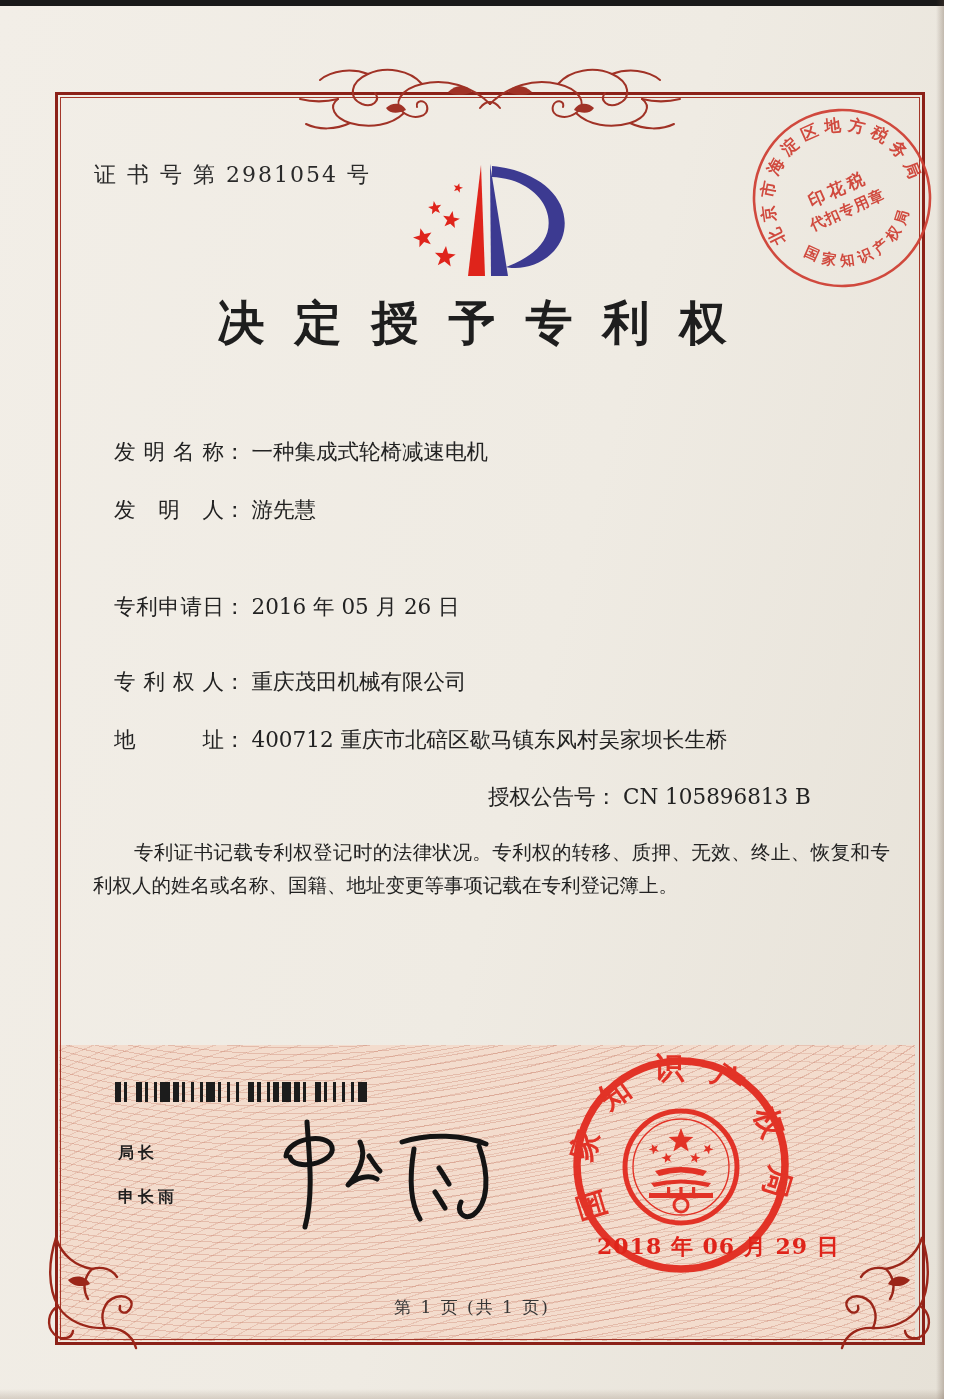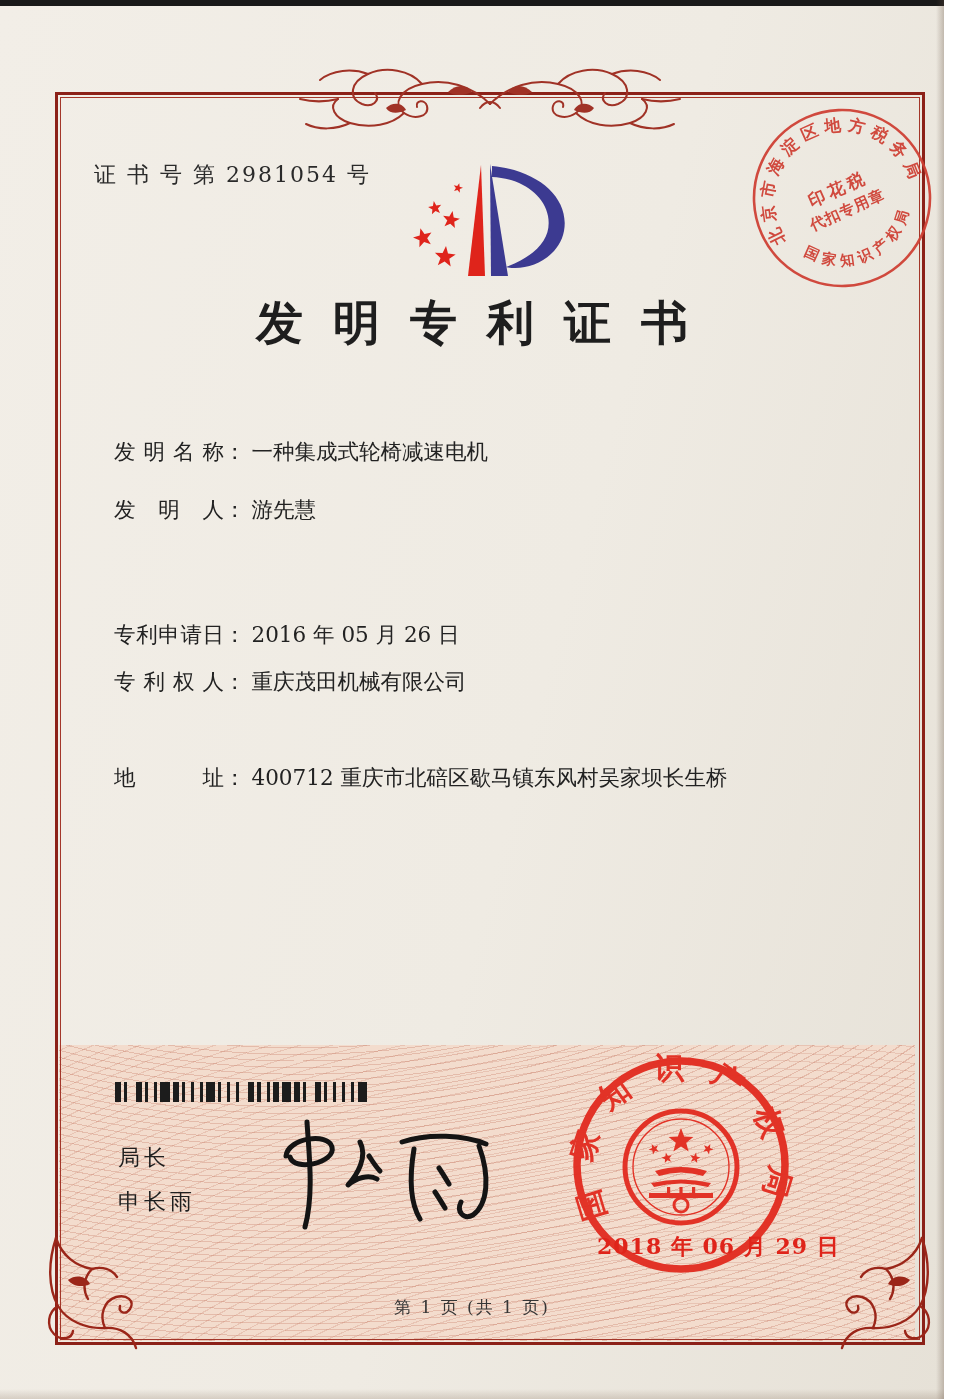--- a/index.html
+++ b/index.html
@@ -31,21 +31,21 @@
     font-size:47px;font-weight:bold;color:#1e1e1e;letter-spacing:30px;padding-left:30px;white-space:nowrap;}
   .frow{position:absolute;left:114px;font-size:21.5px;color:#222;white-space:nowrap;}
   .flabel{display:inline-block;width:110px;text-align:justify;text-align-last:justify;vertical-align:bottom;}
   .fcolon{margin:0 6px 0 0;}
   .grant2{position:absolute;left:488px;top:782px;font-size:21.5px;white-space:nowrap;}
   .body-text{position:absolute;left:93px;top:836px;width:797px;font-size:19.5px;
     line-height:33.4px;color:#222;text-align:justify;}
   .body-text p{margin:0;text-indent:2.1em;}
   .barcode{position:absolute;left:115px;top:1082px;width:252px;height:20px;display:flex;align-items:stretch;}
   .barcode div{height:100%;}
-  .signer{position:absolute;left:118px;font-size:22px;color:#1f1f1f;letter-spacing:4px;}
+  .signer{position:absolute;left:118px;font-size:16px;color:#1f1f1f;letter-spacing:4px;font-weight:bold;}
   .sig{position:absolute;left:262px;top:1112px;}
   .seal{position:absolute;left:562px;top:1046px;}
   .seal-date{position:absolute;left:597px;top:1232px;font-size:22px;color:#df241a;
     letter-spacing:1px;white-space:nowrap;font-weight:bold;}
   .footer{position:absolute;left:0;right:0;top:1296px;text-align:center;font-size:17px;color:#363636;letter-spacing:2px;}
 </style>
 </head>
 <body>
 
 <div class="page">
@@ -110,39 +110,43 @@
         <textPath href="#tp-stamp-top" startOffset="50%" text-anchor="middle">北京市海淀区地方税务局</textPath>
       </text>
       <text font-size="14.5" font-weight="bold" letter-spacing="5">
         <textPath href="#tp-stamp-bottom" startOffset="50%" text-anchor="middle">国家知识产权局</textPath>
       </text>
       <text x="0" y="-4" text-anchor="middle" font-size="17" font-weight="bold" letter-spacing="4">印花税</text>
       <text x="0" y="18" text-anchor="middle" font-size="15" font-weight="bold" letter-spacing="1">代扣专用章</text>
     </g>
   </svg>
 
-  <div class="title">发明专利证书</div>
+  <div class="title">决定授予专利权</div>
 
   <div class="frow" style="top:495px;">
     <span class="flabel">发明人</span><span class="fcolon">：</span><span>游先慧</span>
   </div>
   <div class="frow" style="top:437px;">
     <span class="flabel">发明名称</span><span class="fcolon">：</span><span>一种集成式轮椅减速电机</span>
   </div>
-  <div class="frow" style="top:620px;">
+  <div class="frow" style="top:592px;">
     <span class="flabel">专利申请日</span><span class="fcolon">：</span><span>2016 年 05 月 26 日</span>
   </div>
   <div class="frow" style="top:667px;font-family:Liberation Serif, serif;">
     <span class="flabel">专利权人</span><span class="fcolon">：</span><span>重庆茂田机械有限公司</span>
   </div>
-  <div class="frow" style="top:763px;">
+  <div class="frow" style="top:725px;">
     <span class="flabel">地址</span><span class="fcolon">：</span><span>400712 重庆市北碚区歇马镇东风村吴家坝长生桥</span>
   </div>
+  <div class="grant2">
+    <span>授权公告号</span><span class="fcolon">：</span><span>CN 105896813 B</span>
+  </div>
 
   <div class="body-text">
+    <p>专利证书记载专利权登记时的法律状况。专利权的转移、质押、无效、终止、恢复和专利权人的姓名或名称、国籍、地址变更等事项记载在专利登记簿上。</p>
   </div>
 
   <div class="barcode" id="barcode">
       <div style="width: 6.07229px; background: rgb(28, 28, 28);"></div>
       <div style="width: 3.03614px; background: transparent;"></div>
       <div style="width: 3.03614px; background: rgb(28, 28, 28);"></div>
       <div style="width: 9.10843px; background: transparent;"></div>
       <div style="width: 6.07229px; background: rgb(28, 28, 28);"></div>
       <div style="width: 3.03614px; background: transparent;"></div>
       <div style="width: 3.03614px; background: rgb(28, 28, 28);"></div>

